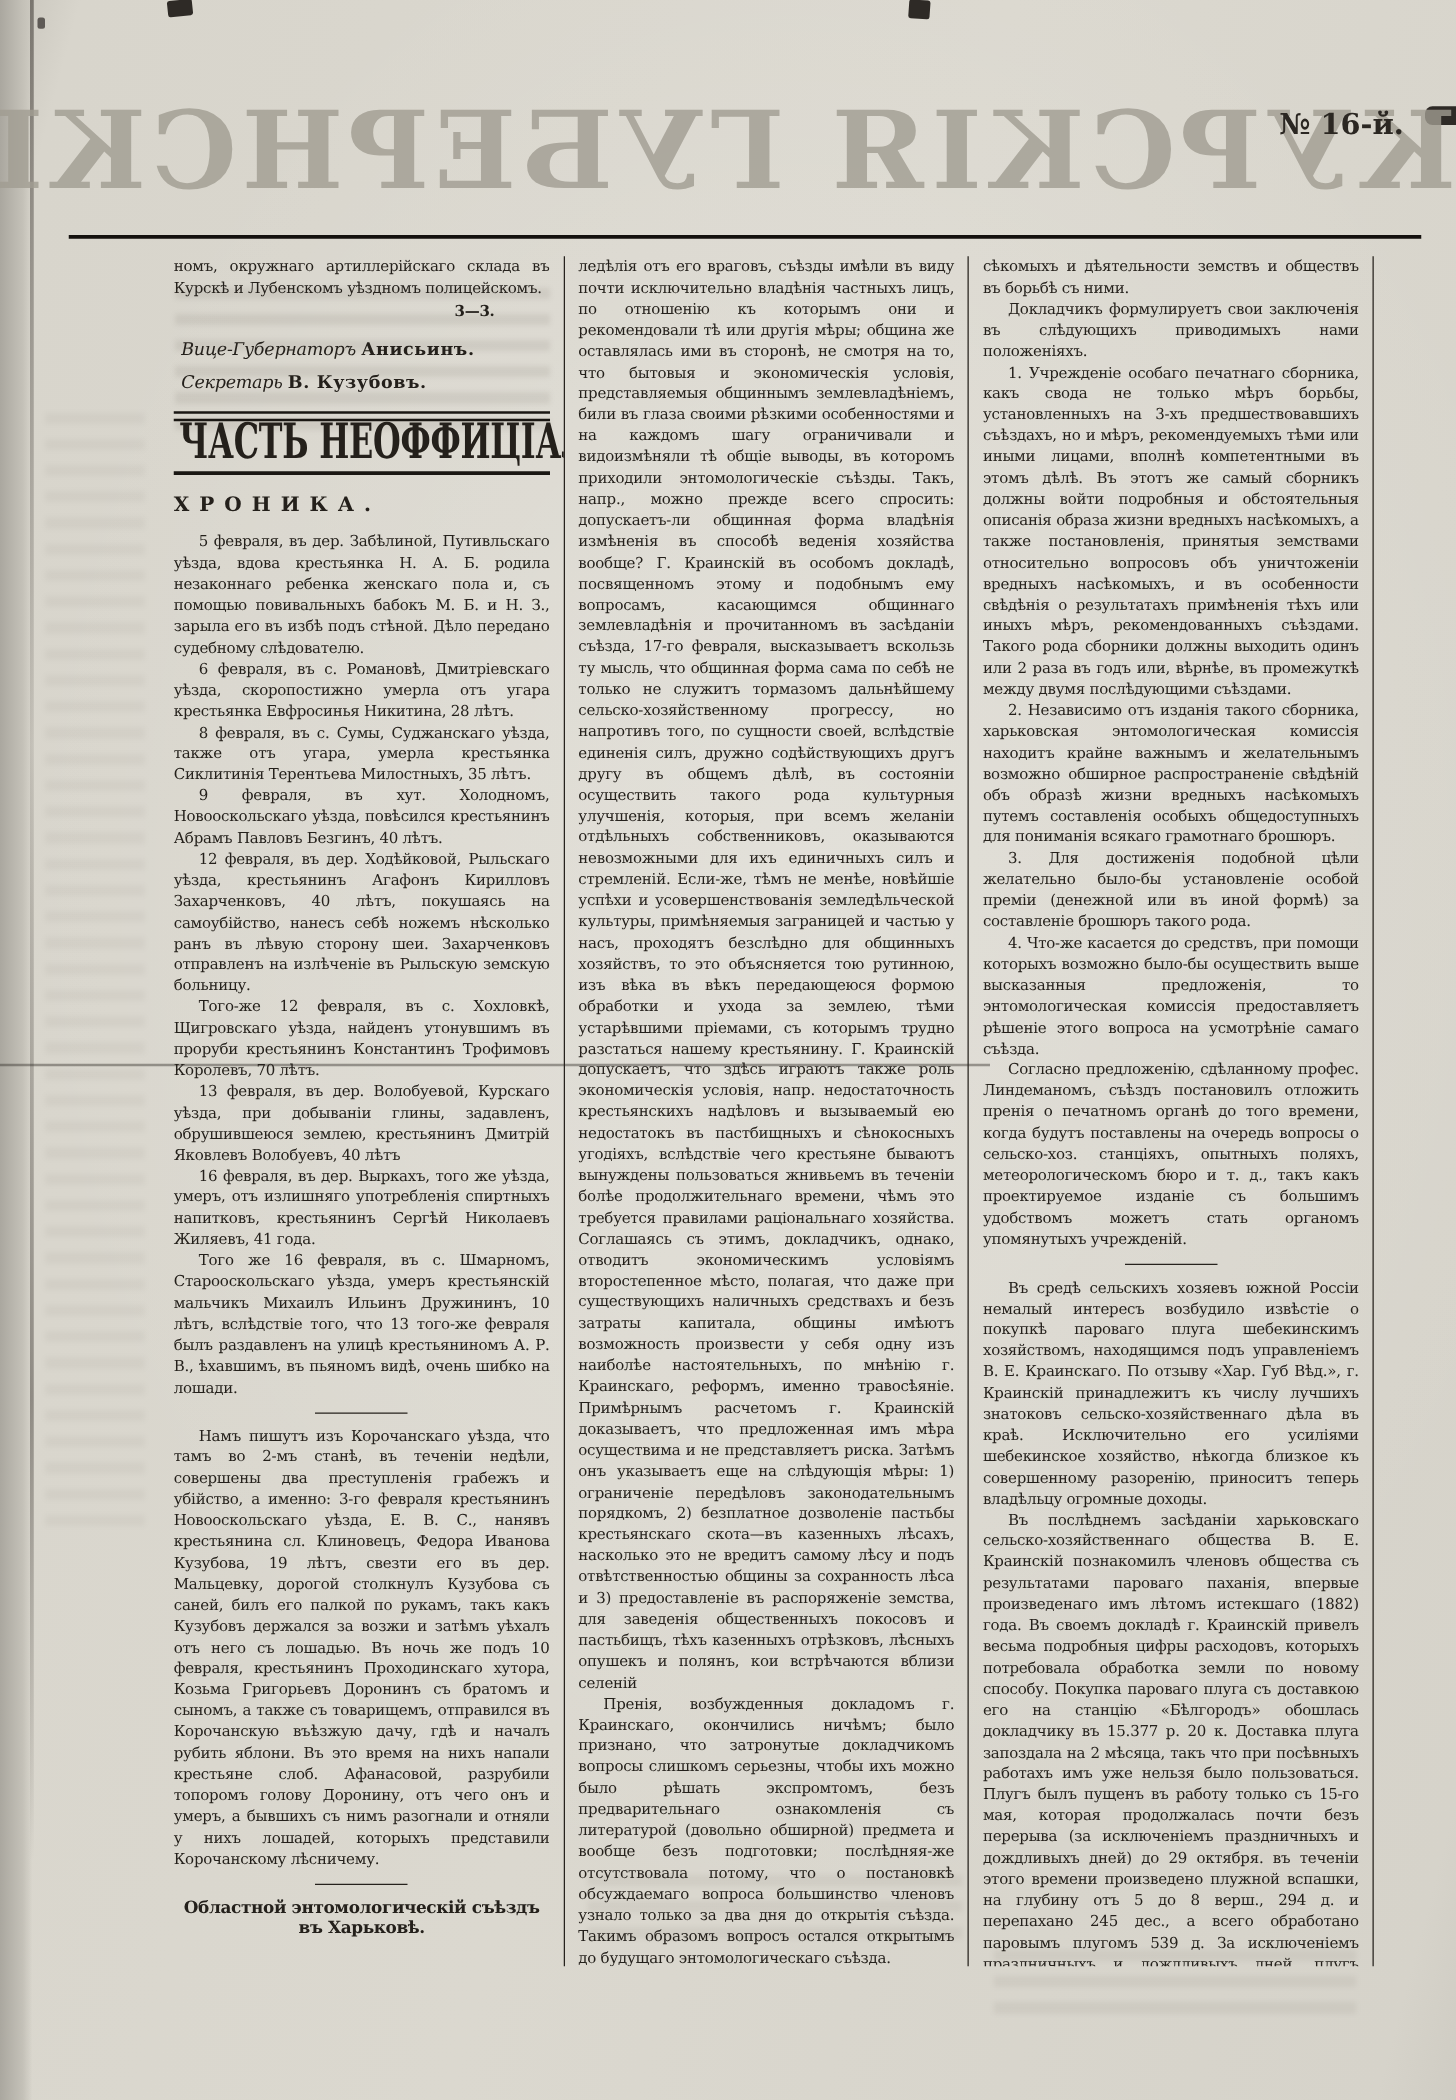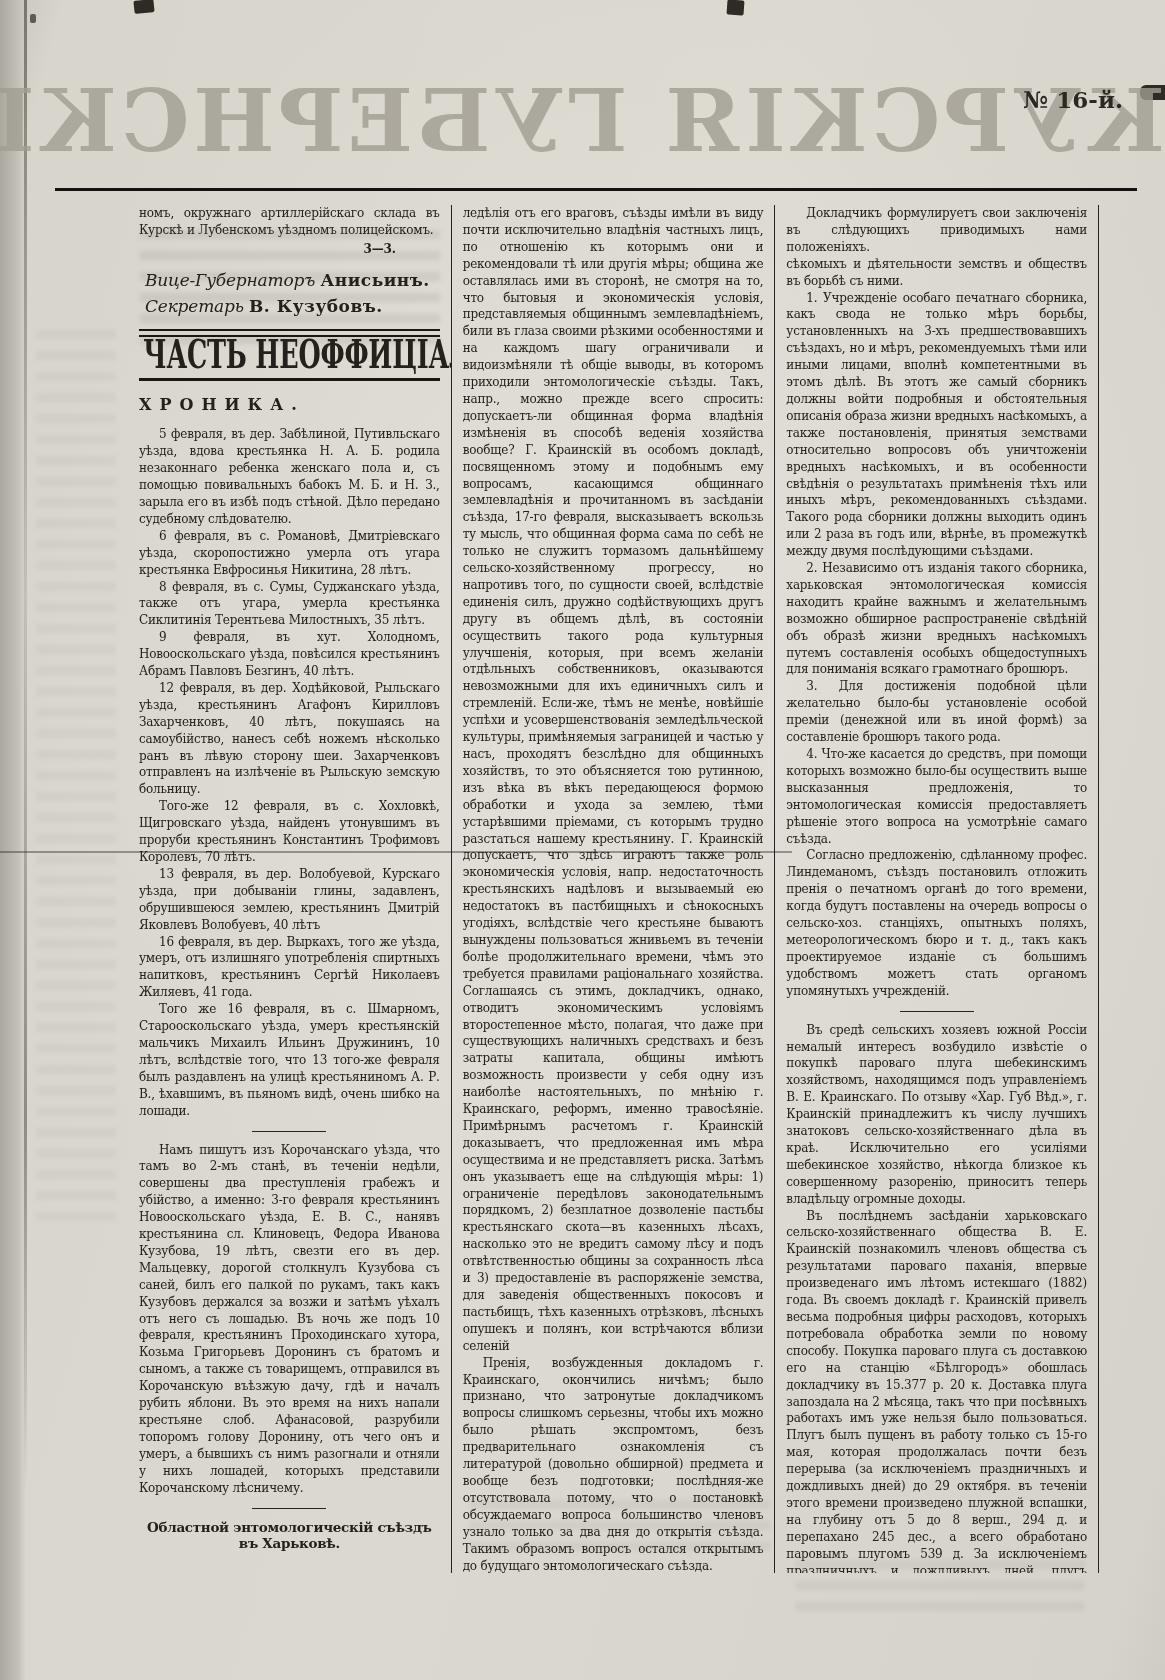--- a/index.html
+++ b/index.html
@@ -40,21 +40,21 @@
   .head-rule{position:absolute;left:55px;top:188px;width:1082px;height:3px;background:#14110e;}
   
   .columns{position:absolute;left:128px;top:205px;width:970px;height:1368px;display:flex;}
   .col{flex:1 1 0;padding:0 11px;overflow:hidden;height:100%;
     font-size:12px;line-height:16.9px;letter-spacing:-.2px;text-align:justify;}
   .col + .col{border-left:1.6px solid #26221d;}
   .columns{border-right:1.6px solid #26221d;}
   .p{margin:0;}
   .p.indent{text-indent:20px;}
   .right-num{text-align:right;padding-right:44px;font-weight:bold;margin:2px 0 14px;}
-  .sig{margin:9px 0 2px 6px;font-size:17px;}
+  .sig{margin:9px 0 2px 6px;font-size:14px;}
   .sig .role{font-style:italic;}
   .sig .name{font-weight:bold;letter-spacing:.5px;}
   .double-rule{height:4px;border-top:2.5px solid #1a1713;border-bottom:2.5px solid #1a1713;margin:14px 0 10px;}
   .rule{height:3px;background:#1a1713;margin:10px 0 8px;}
   .h1{text-align:center;margin:6px 0 10px;}
   .h1 span{display:inline-block;font-weight:bold;font-size:26px;transform:scale(.98,1.5);transform-origin:center;white-space:nowrap;}
   .h2{text-align:left;font-weight:bold;font-size:16px;letter-spacing:8px;margin:16px 0 12px;}
   .h3{font-weight:bold;font-size:13.5px;margin:10px 0 5px;text-align:center;letter-spacing:-.3px;}
   .hr-short{width:74px;border:0;border-top:1.6px solid #26221d;margin:11px auto 10px;}
 </style>
@@ -100,22 +100,22 @@
         <div class="hr-short"></div>
         <p class="p indent">Намъ пишутъ изъ Корочанскаго уѣзда, что тамъ во 2-мъ станѣ, въ теченіи недѣли, совершены два преступленія грабежъ и убійство, а именно: 3-го февраля крестьянинъ Новооскольскаго уѣзда, Е. В. С., нанявъ крестьянина сл. Клиновецъ, Федора Иванова Кузубова, 19 лѣтъ, свезти его въ дер. Мальцевку, дорогой столкнулъ Кузубова съ саней, билъ его палкой по рукамъ, такъ какъ Кузубовъ держался за возжи и затѣмъ уѣхалъ отъ него съ лошадью. Въ ночь же подъ 10 февраля, крестьянинъ Проходинскаго хутора, Козьма Григорьевъ Доронинъ съ братомъ и сыномъ, а также съ товарищемъ, отправился въ Корочанскую въѣзжую дачу, гдѣ и началъ рубить яблони. Въ это время на нихъ напали крестьяне слоб. Афанасовой, разрубили топоромъ голову Доронину, отъ чего онъ и умеръ, а бывшихъ съ нимъ разогнали и отняли у нихъ лошадей, которыхъ представили Корочанскому лѣсничему.</p>
         <div class="hr-short"></div>
         <div class="h3">Областной энтомологическій съѣздъ въ Харьковѣ.</div>
       </div>
     <div class="col" id="col1">
         <p class="p">ледѣлія отъ его враговъ, съѣзды имѣли въ виду почти исключительно владѣнія частныхъ лицъ, по отношенію къ которымъ они и рекомендовали тѣ или другія мѣры; община же оставлялась ими въ сторонѣ, не смотря на то, что бытовыя и экономическія условія, представляемыя общиннымъ землевладѣніемъ, били въ глаза своими рѣзкими особенностями и на каждомъ шагу ограничивали и видоизмѣняли тѣ общіе выводы, въ которомъ приходили энтомологическіе съѣзды. Такъ, напр., можно прежде всего спросить: допускаетъ-ли общинная форма владѣнія измѣненія въ способѣ веденія хозяйства вообще? Г. Краинскій въ особомъ докладѣ, посвященномъ этому и подобнымъ ему вопросамъ, касающимся общиннаго землевладѣнія и прочитанномъ въ засѣданіи съѣзда, 17-го февраля, высказываетъ вскользь ту мысль, что общинная форма сама по себѣ не только не служитъ тормазомъ дальнѣйшему сельско-хозяйственному прогрессу, но напротивъ того, по сущности своей, вслѣдствіе единенія силъ, дружно содѣйствующихъ другъ другу въ общемъ дѣлѣ, въ состояніи осуществить такого рода культурныя улучшенія, которыя, при всемъ желаніи отдѣльныхъ собственниковъ, оказываются невозможными для ихъ единичныхъ силъ и стремленій. Если-же, тѣмъ не менѣе, новѣйшіе успѣхи и усовершенствованія земледѣльческой культуры, примѣняемыя заграницей и частью у насъ, проходятъ безслѣдно для общинныхъ хозяйствъ, то это объясняется тою рутинною, изъ вѣка въ вѣкъ передающеюся формою обработки и ухода за землею, тѣми устарѣвшими пріемами, съ которымъ трудно разстаться нашему крестьянину. Г. Краинскій допускаетъ, что здѣсь играютъ также роль экономическія условія, напр. недостаточность крестьянскихъ надѣловъ и вызываемый ею недостатокъ въ пастбищныхъ и сѣнокосныхъ угодіяхъ, вслѣдствіе чего крестьяне бываютъ вынуждены пользоваться жнивьемъ въ теченіи болѣе продолжительнаго времени, чѣмъ это требуется правилами раціональнаго хозяйства. Соглашаясь съ этимъ, докладчикъ, однако, отводитъ экономическимъ условіямъ второстепенное мѣсто, полагая, что даже при существующихъ наличныхъ средствахъ и безъ затраты капитала, общины имѣютъ возможность произвести у себя одну изъ наиболѣе настоятельныхъ, по мнѣнію г. Краинскаго, реформъ, именно травосѣяніе. Примѣрнымъ расчетомъ г. Краинскій доказываетъ, что предложенная имъ мѣра осуществима и не представляетъ риска. Затѣмъ онъ указываетъ еще на слѣдующія мѣры: 1) ограниченіе передѣловъ законодательнымъ порядкомъ, 2) безплатное дозволеніе пастьбы крестьянскаго скота—въ казенныхъ лѣсахъ, насколько это не вредитъ самому лѣсу и подъ отвѣтственностью общины за сохранность лѣса и 3) предоставленіе въ распоряженіе земства, для заведенія общественныхъ покосовъ и пастьбищъ, тѣхъ казенныхъ отрѣзковъ, лѣсныхъ опушекъ и полянъ, кои встрѣчаются вблизи селеній</p>
         <p class="p indent">Пренія, возбужденныя докладомъ г. Краинскаго, окончились ничѣмъ; было признано, что затронутые докладчикомъ вопросы слишкомъ серьезны, чтобы ихъ можно было рѣшать экспромтомъ, безъ предварительнаго ознакомленія съ литературой (довольно обширной) предмета и вообще безъ подготовки; послѣдняя-же отсутствовала потому, что о постановкѣ обсуждаемаго вопроса большинство членовъ узнало только за два дня до открытія съѣзда. Такимъ образомъ вопросъ остался открытымъ до будущаго энтомологическаго съѣзда.</p>
       </div>
     <div class="col" id="col2">
+        <p class="p">сѣкомыхъ и дѣятельности земствъ и обществъ въ борьбѣ съ ними.</p>
         <p class="p indent">Докладчикъ формулируетъ свои заключенія въ слѣдующихъ приводимыхъ нами положеніяхъ.</p>
-        <p class="p">сѣкомыхъ и дѣятельности земствъ и обществъ въ борьбѣ съ ними.</p>
         <p class="p indent">1. Учрежденіе особаго печатнаго сборника, какъ свода не только мѣръ борьбы, установленныхъ на 3-хъ предшествовавшихъ съѣздахъ, но и мѣръ, рекомендуемыхъ тѣми или иными лицами, вполнѣ компетентными въ этомъ дѣлѣ. Въ этотъ же самый сборникъ должны войти подробныя и обстоятельныя описанія образа жизни вредныхъ насѣкомыхъ, а также постановленія, принятыя земствами относительно вопросовъ объ уничтоженіи вредныхъ насѣкомыхъ, и въ особенности свѣдѣнія о результатахъ примѣненія тѣхъ или иныхъ мѣръ, рекомендованныхъ съѣздами. Такого рода сборники должны выходить одинъ или 2 раза въ годъ или, вѣрнѣе, въ промежуткѣ между двумя послѣдующими съѣздами.</p>
         <p class="p indent">2. Независимо отъ изданія такого сборника, харьковская энтомологическая комиссія находитъ крайне важнымъ и желательнымъ возможно обширное распространеніе свѣдѣній объ образѣ жизни вредныхъ насѣкомыхъ путемъ составленія особыхъ общедоступныхъ для пониманія всякаго грамотнаго брошюръ.</p>
         <p class="p indent">3. Для достиженія подобной цѣли желательно было-бы установленіе особой преміи (денежной или въ иной формѣ) за составленіе брошюръ такого рода.</p>
         <p class="p indent">4. Что-же касается до средствъ, при помощи которыхъ возможно было-бы осуществить выше высказанныя предложенія, то энтомологическая комиссія предоставляетъ рѣшеніе этого вопроса на усмотрѣніе самаго съѣзда.</p>
         <p class="p indent">Согласно предложенію, сдѣланному профес. Линдеманомъ, съѣздъ постановилъ отложить пренія о печатномъ органѣ до того времени, когда будутъ поставлены на очередь вопросы о сельско-хоз. станціяхъ, опытныхъ поляхъ, метеорологическомъ бюро и т. д., такъ какъ проектируемое изданіе съ большимъ удобствомъ можетъ стать органомъ упомянутыхъ учрежденій.</p>
         <div class="hr-short"></div>
         <p class="p indent">Въ средѣ сельскихъ хозяевъ южной Россіи немалый интересъ возбудило извѣстіе о покупкѣ пароваго плуга шебекинскимъ хозяйствомъ, находящимся подъ управленіемъ В. Е. Краинскаго. По отзыву «Хар. Губ Вѣд.», г. Краинскій принадлежитъ къ числу лучшихъ знатоковъ сельско-хозяйственнаго дѣла въ краѣ. Исключительно его усиліями шебекинское хозяйство, нѣкогда близкое къ совершенному разоренію, приноситъ теперь владѣльцу огромные доходы.</p>
         <p class="p indent">Въ послѣднемъ засѣданіи харьковскаго сельско-хозяйственнаго общества В. Е. Краинскій познакомилъ членовъ общества съ результатами пароваго паханія, впервые произведенаго имъ лѣтомъ истекшаго (1882) года. Въ своемъ докладѣ г. Краинскій привелъ весьма подробныя цифры расходовъ, которыхъ потребовала обработка земли по новому способу. Покупка пароваго плуга съ доставкою его на станцію «Бѣлгородъ» обошлась докладчику въ 15.377 р. 20 к. Доставка плуга запоздала на 2 мѣсяца, такъ что при посѣвныхъ работахъ имъ уже нельзя было пользоваться. Плугъ былъ пущенъ въ работу только съ 15-го мая, которая продолжалась почти безъ перерыва (за исключеніемъ праздничныхъ и дождливыхъ дней) до 29 октября. въ теченіи этого времени произведено плужной вспашки, на глубину отъ 5 до 8 верш., 294 д. и перепахано 245 дес., а всего обработано паровымъ плугомъ 539 д. За исключеніемъ праздничныхъ и дождливыхъ дней, плугъ находился въ работѣ 125 дней. Такимъ образомъ, средняя работа въ день доходитъ до 4,3 дес.</p>
       </div>
   </div>

